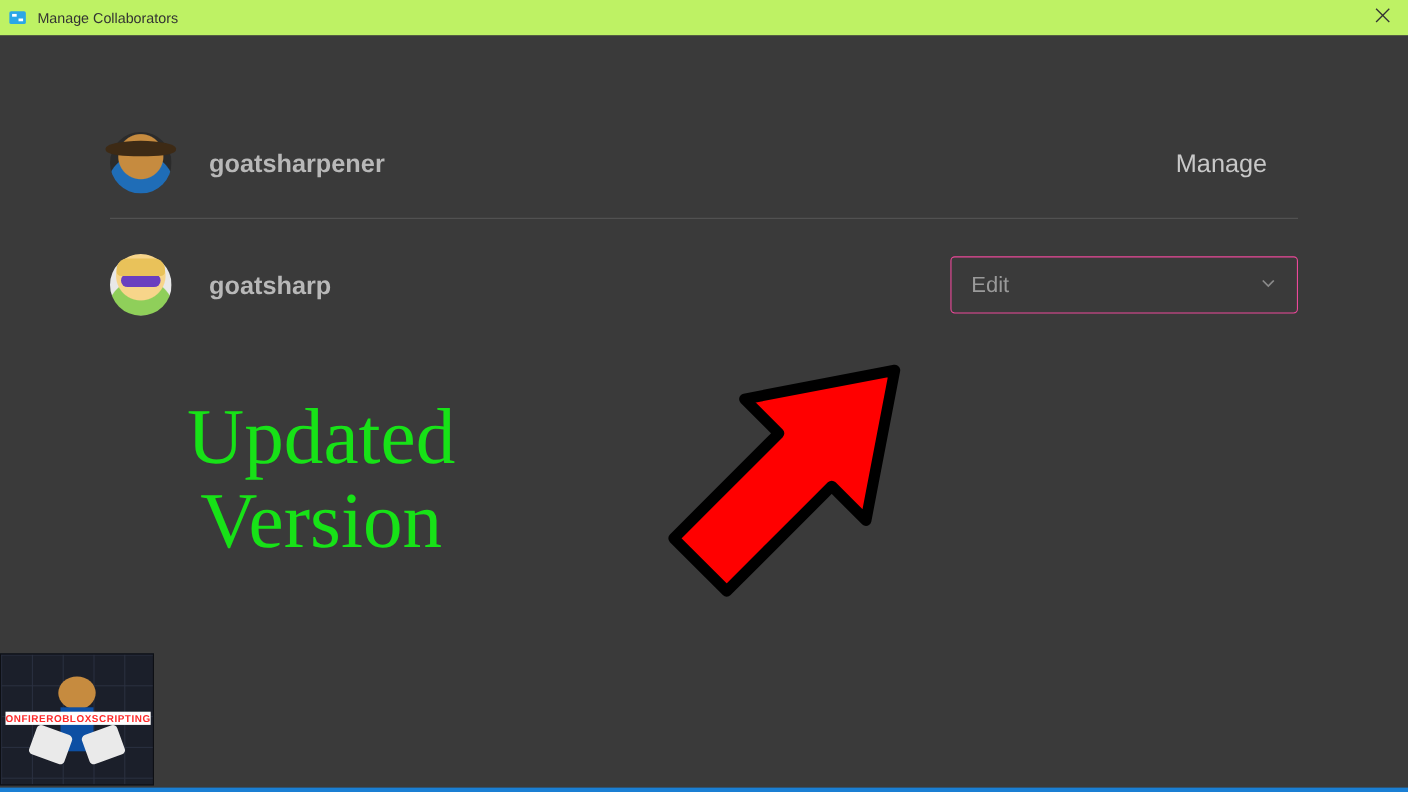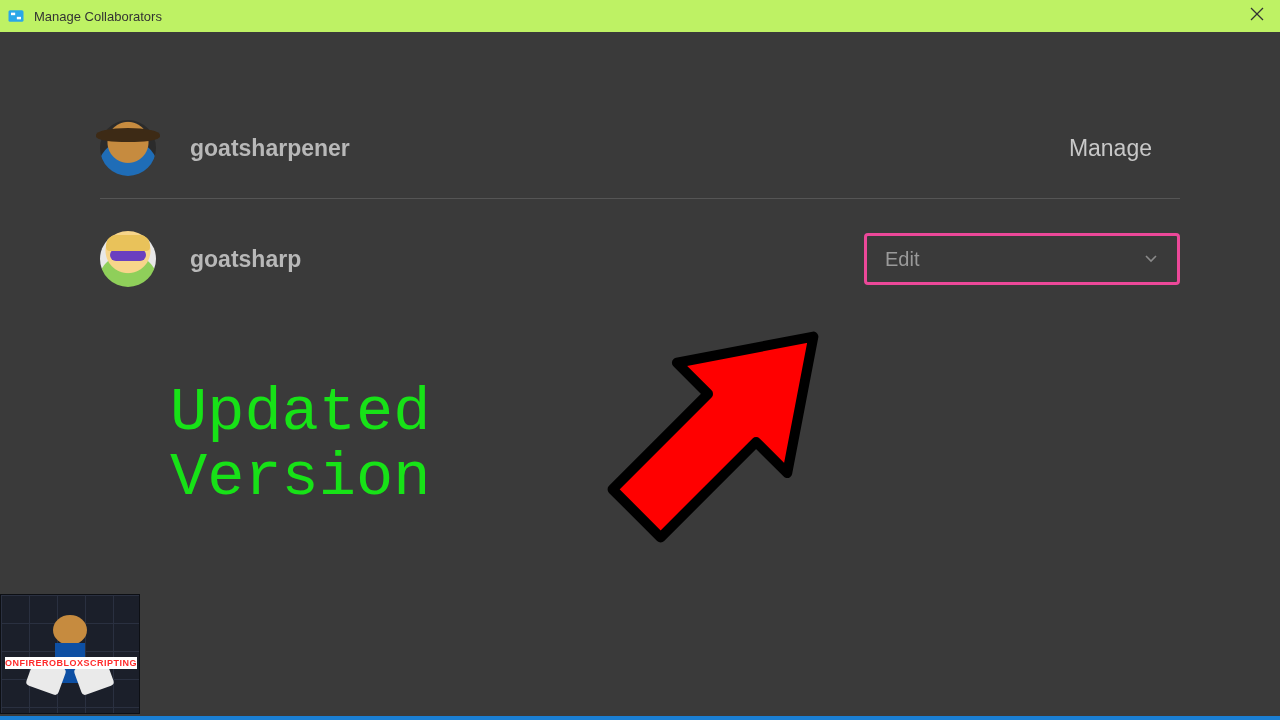--- a/index.html
+++ b/index.html
@@ -73,21 +73,21 @@
     padding-right: 28px;
   }
   .divider {
     height: 1px;
     background: #555;
     margin: 4px 0 14px 0;
   }
   .perm-select {
     width: 316px;
     height: 52px;
-    border: 3px solid #ec4899;
+    border: 1px solid #ec4899;
     border-radius: 4px;
     display: flex;
     align-items: center;
     justify-content: space-between;
     padding: 0 18px;
     color: #9a9a9a;
     font-size: 20px;
     cursor: pointer;
     background: transparent;
   }
@@ -129,25 +129,25 @@
     content:"";
     position:absolute;
     left:6px; top:4px;
     width:44px; height:16px;
     background:#e9c25a;
     border-radius:10px 10px 4px 4px;
   }
   .annotation-text {
     position: absolute;
     left: 170px;
-    top: 380px;
-    font-size: 62px;
+    top: 360px;
+    font-size: 72px;
     line-height: 1.05;
     color: #17e217;
-    font-family: Liberation Mono, monospace;
+    font-family: Liberation Serif, serif;
     font-weight: 400;
     text-align: center;
     white-space: pre;
   }
   .arrow-overlay {
     position: absolute;
     left: 580px;
     top: 280px;
     pointer-events: none;
   }
@@ -198,21 +198,21 @@
     position:absolute;
     right:-6px; top:54px;
     width:34px; height:28px;
     background:#eaeaea;
     border-radius:4px;
     transform:rotate(-20deg);
   }
   .badge-banner{
     position:absolute;
     left:4px;
-    top:62px;
+    top:52px;
     width:132px;
     font-size:9px;
     font-weight:700;
     letter-spacing:0.5px;
     color:#ff2a2a;
     background:#fff;
     text-align:center;
     padding:1px 0;
     font-family: Arial, sans-serif;
   }

